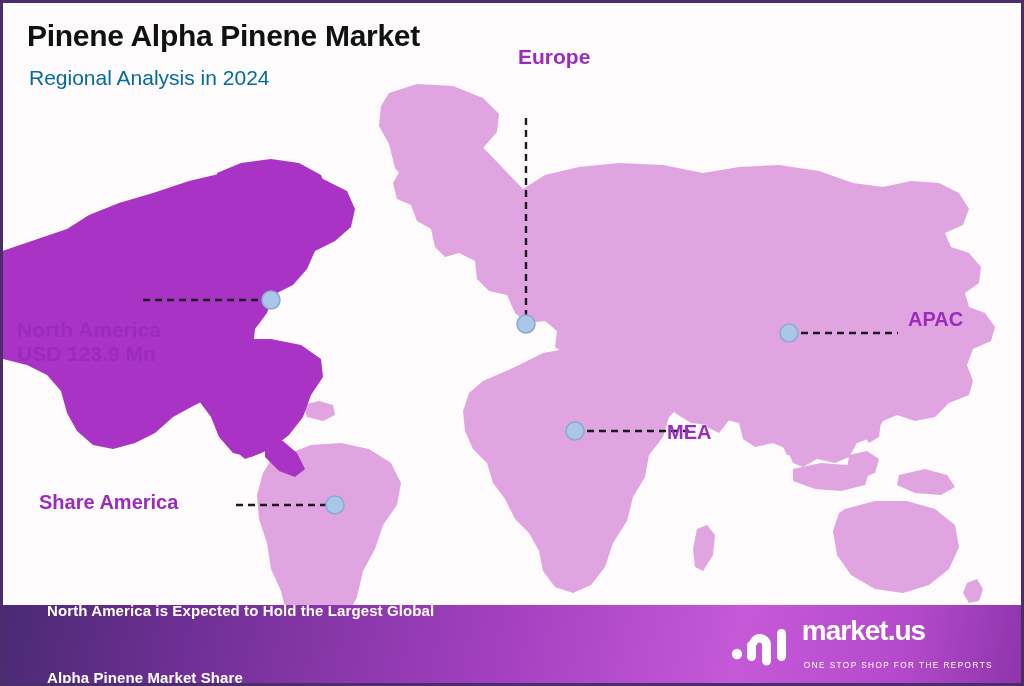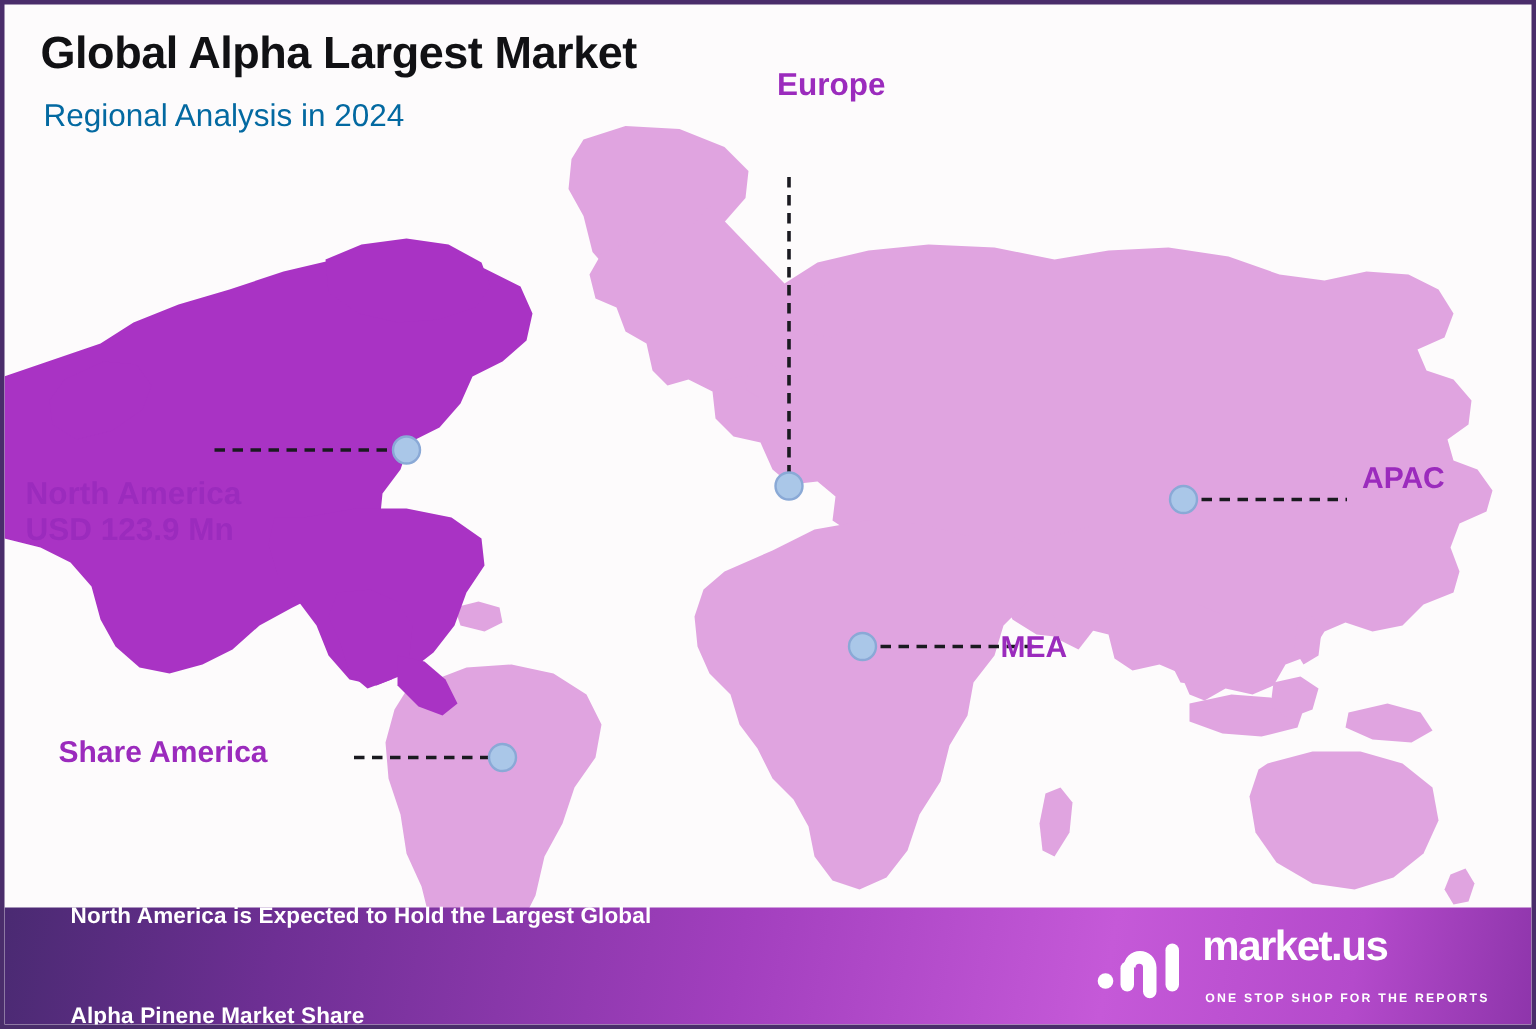--- a/index.html
+++ b/index.html
@@ -60,31 +60,31 @@
   #footer-text .l2{display:block;margin-top:47px;}
 
   #logo{display:flex;align-items:center;margin-right:28px;}
   #logo-mark{width:62px;height:46px;margin-right:9px;flex:none;}
   #logo-text-wrap{display:flex;flex-direction:column;align-items:flex-start;}
   #logo-word{
     color:#ffffff;font-size:28px;font-weight:bold;letter-spacing:-1px;
     line-height:0.95;
   }
   #logo-tag{
-    color:#ffffff;font-size:8.2px;font-weight:bold;letter-spacing:1.45px;
+    color:#ffffff;font-size:8.2px;font-weight:normal;letter-spacing:1.45px;
     margin-top:17px;margin-left:2px;white-space:nowrap;
   }
 </style>
 </head>
 <body>
 
 <div id="frame">
 
   <div class="hdr">
-    <div class="hdr-title">Global Alpha Largest Market</div>
+    <div class="hdr-title">Pinene Alpha Pinene Market</div>
     <div class="hdr-sub">Regional Analysis in 2024</div>
   </div>
 
   <div id="map-wrap">
     <svg id="map-svg" viewBox="0 0 1018 530" xmlns="http://www.w3.org/2000/svg">
 
       <g fill="#e0a4e0">
 
         <path d="M386 16 l28 -9 36 2 30 12 16 16 -2 18 -14 16 -24 12 -8 18 -20 10 -22 -4 -14 -16 -6 -24 -10 -18 2 -20z"></path>
 

